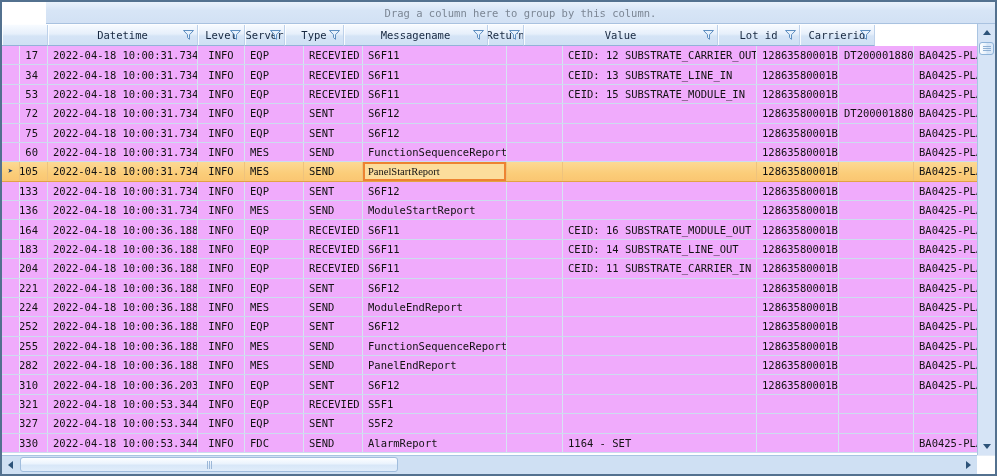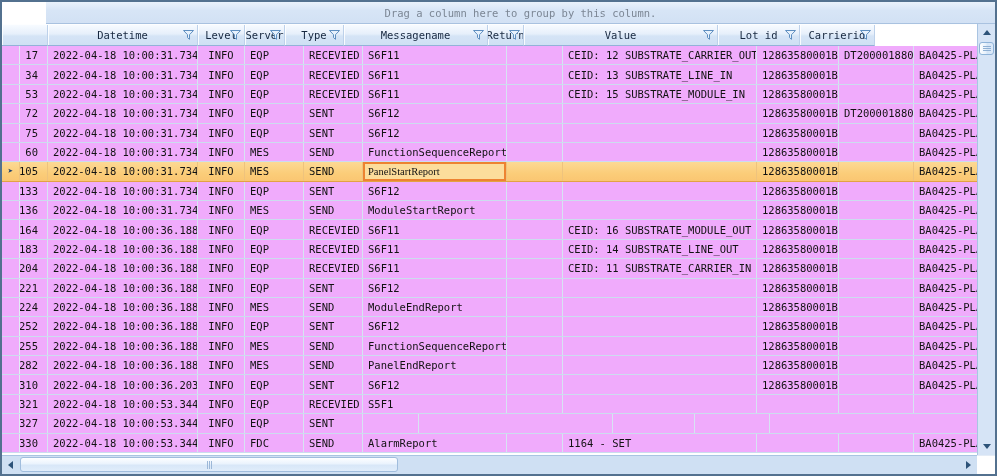--- a/index.html
+++ b/index.html
@@ -417,20 +417,21 @@
         <div class="cell cell-carrierid"></div>
         <div class="cell cell-eq"></div>
       </div>
       <div class="row">
         <div class="cell cell-indicator"></div>
         <div class="cell cell-id">327</div>
         <div class="cell cell-datetime">2022-04-18 10:00:53.344</div>
         <div class="cell cell-level">INFO</div>
         <div class="cell cell-server">EQP</div>
         <div class="cell cell-type">SENT</div>
+        <div class="cell cell-messagename">S5F2</div>
         <div class="cell cell-return"></div>
         <div class="cell cell-value"></div>
         <div class="cell cell-lotid"></div>
         <div class="cell cell-carrierid"></div>
         <div class="cell cell-eq"></div>
       </div>
       <div class="row">
         <div class="cell cell-indicator"></div>
         <div class="cell cell-id">330</div>
         <div class="cell cell-datetime">2022-04-18 10:00:53.344</div>

